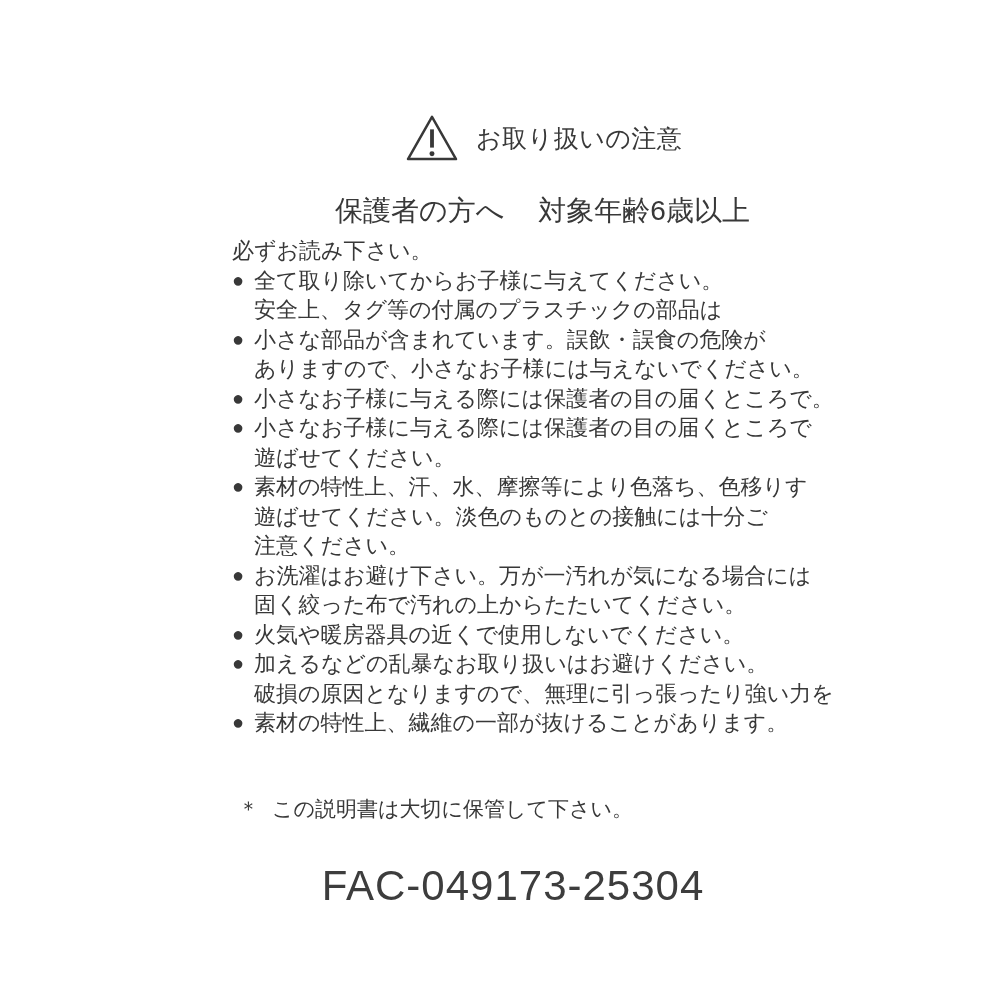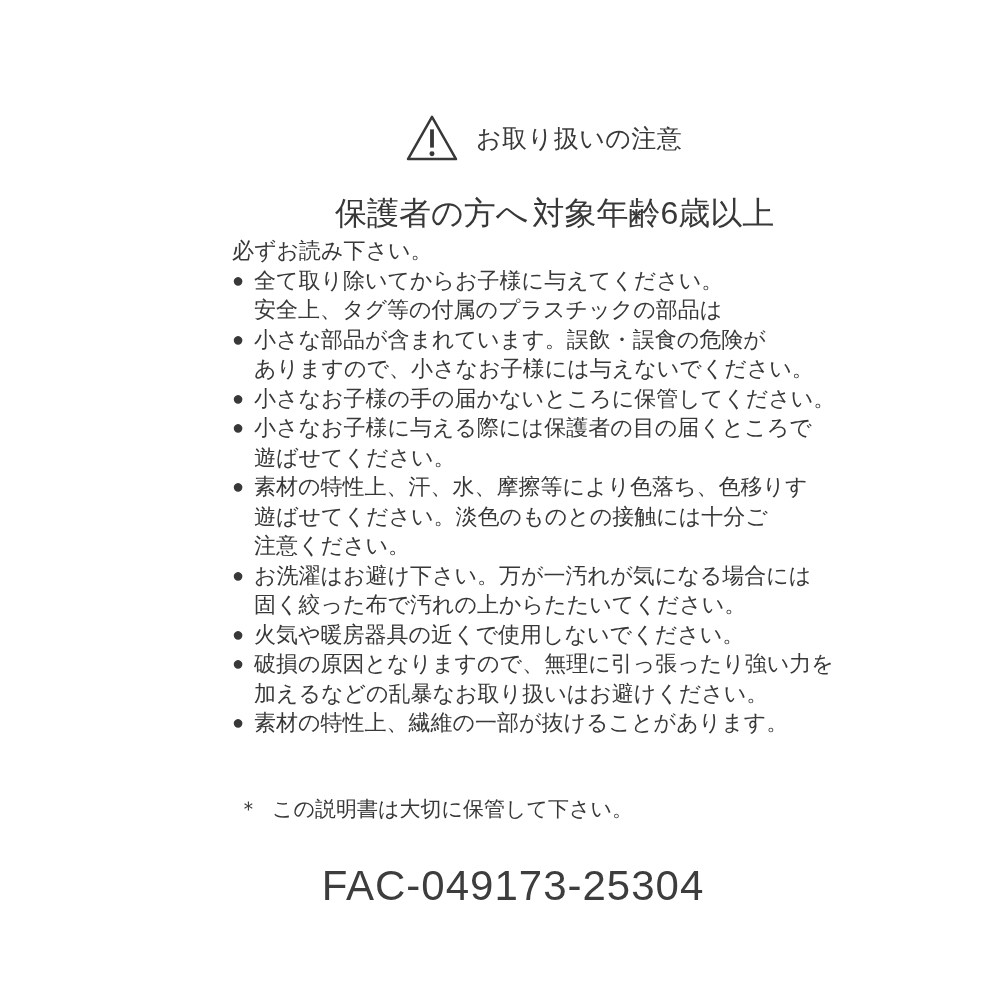--- a/index.html
+++ b/index.html
@@ -32,22 +32,22 @@
   .header-title {
     font-size: 25px;
     letter-spacing: 0.5px;
     white-space: nowrap;
   }
   .audience {
     position: absolute;
     left: 335px;
     top: 192px;
     display: flex;
-    gap: 4px;
-    font-size: 32px;
+    gap: 34px;
+    font-size: 28px;
     white-space: nowrap;
   }
   .notes {
     position: absolute;
     left: 232px;
     top: 236px;
     width: 600px;
     font-size: 22px;
     line-height: 29.5px;
   }
@@ -125,21 +125,21 @@
       <div class="note-row">
         <span class="bullet">●</span>
         <div class="note-lines">
           <div class="note-line">小さな部品が含まれています。誤飲・誤食の危険が</div>
           <div class="note-line">ありますので、小さなお子様には与えないでください。</div>
         </div>
       </div>
       <div class="note-row">
         <span class="bullet">●</span>
         <div class="note-lines">
-          <div class="note-line">小さなお子様の手の届かないところに保管してください。</div>
+          <div class="note-line">小さなお子様に与える際には保護者の目の届くところで。</div>
         </div>
       </div>
       <div class="note-row">
         <span class="bullet">●</span>
         <div class="note-lines">
           <div class="note-line">小さなお子様に与える際には保護者の目の届くところで</div>
           <div class="note-line">遊ばせてください。</div>
         </div>
       </div>
       <div class="note-row">
@@ -159,22 +159,22 @@
       </div>
       <div class="note-row">
         <span class="bullet">●</span>
         <div class="note-lines">
           <div class="note-line">火気や暖房器具の近くで使用しないでください。</div>
         </div>
       </div>
       <div class="note-row">
         <span class="bullet">●</span>
         <div class="note-lines">
+          <div class="note-line">加えるなどの乱暴なお取り扱いはお避けください。</div>
           <div class="note-line">破損の原因となりますので、無理に引っ張ったり強い力を</div>
-          <div class="note-line">加えるなどの乱暴なお取り扱いはお避けください。</div>
         </div>
       </div>
       <div class="note-row">
         <span class="bullet">●</span>
         <div class="note-lines">
           <div class="note-line">素材の特性上、繊維の一部が抜けることがあります。</div>
         </div>
       </div>
     </div>
 

